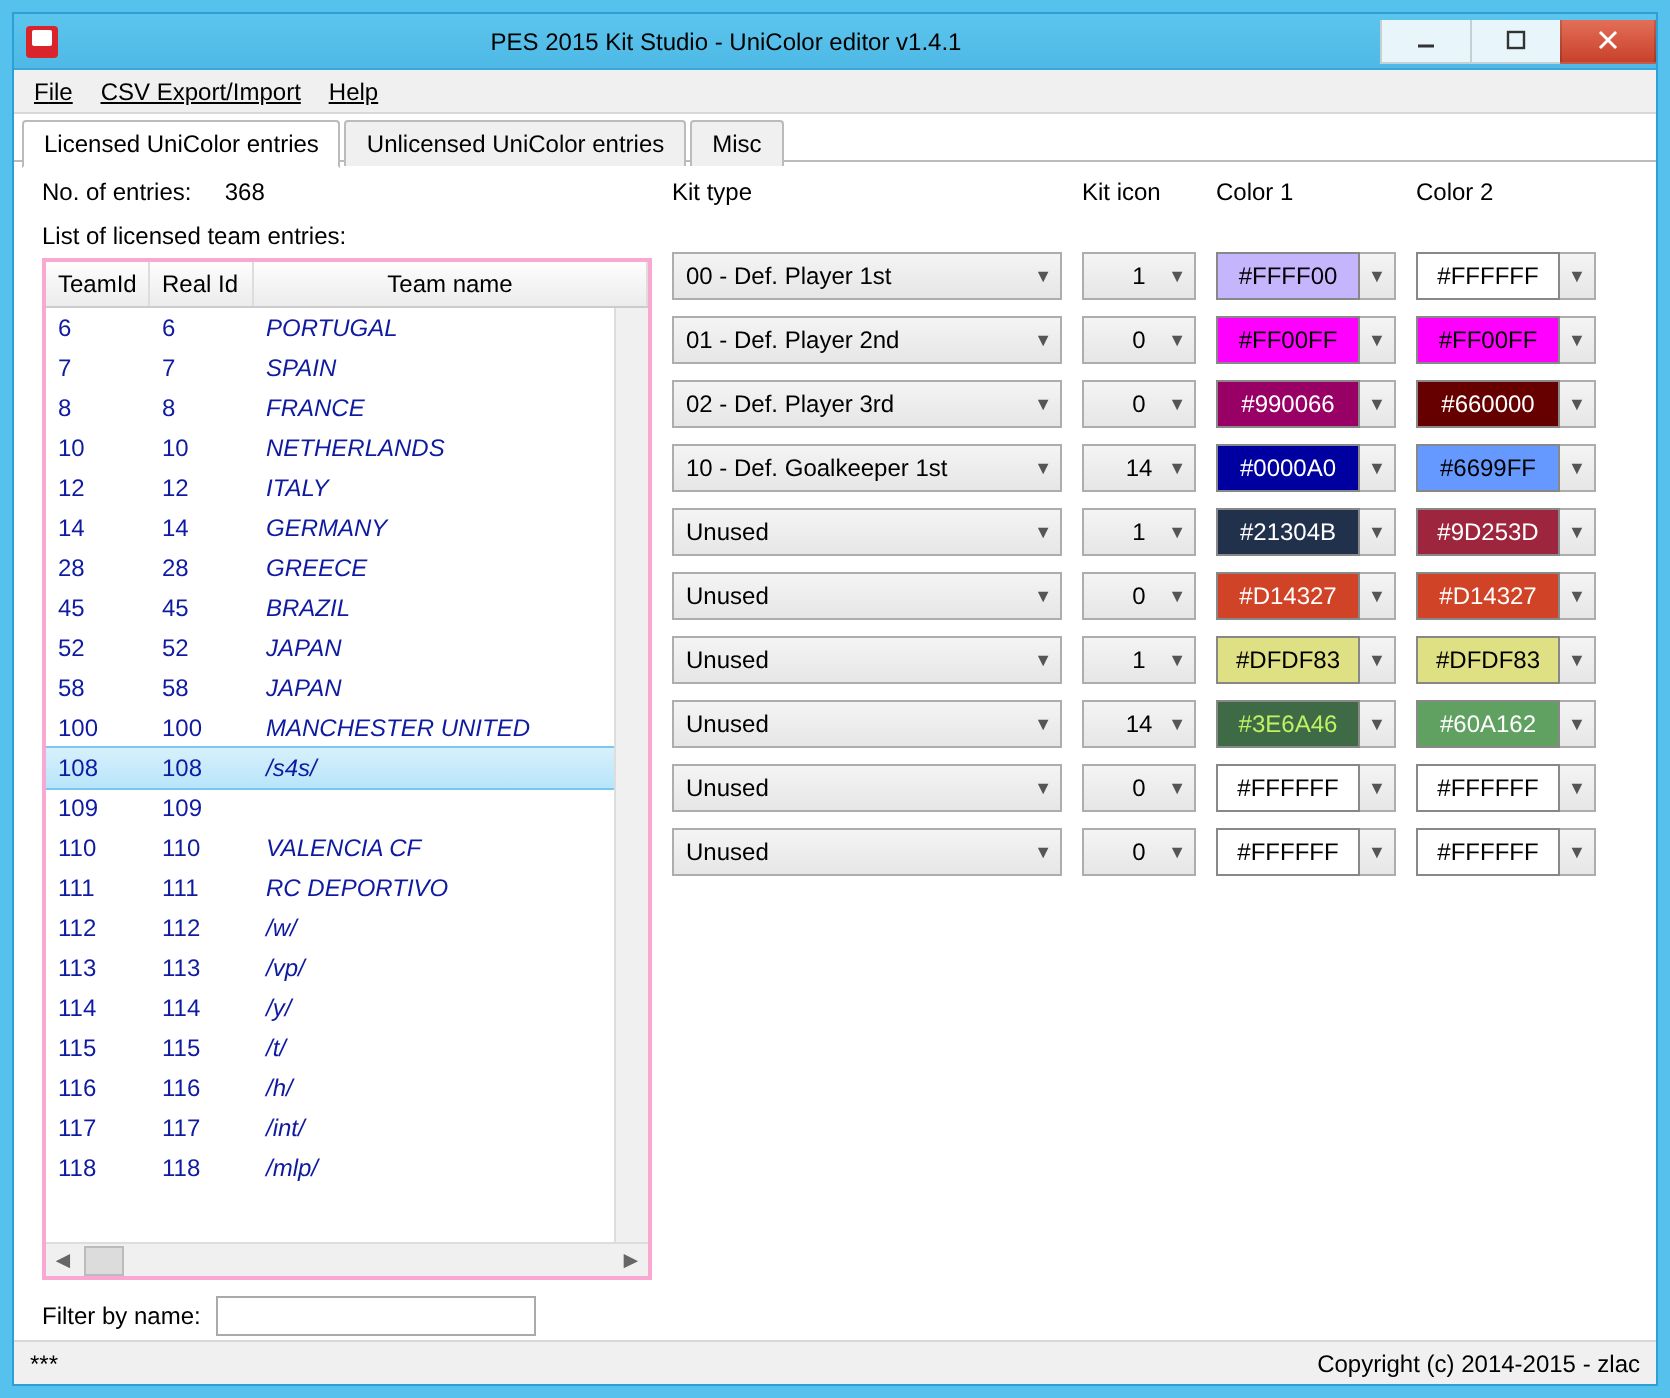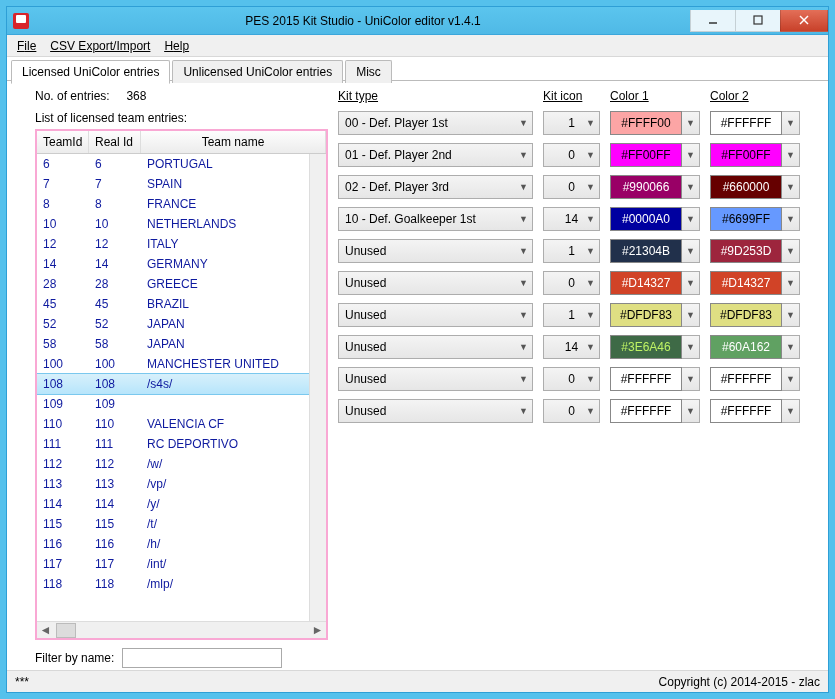--- a/index.html
+++ b/index.html
@@ -13,43 +13,43 @@
 .winbtn { width:46px; height:22px; border:1px solid rgba(0,0,0,.15); border-top:none; display:flex; align-items:center; justify-content:center; margin-left:-1px; background:#e8f5fb; }
 .winbtn.close { background:linear-gradient(#e36f58,#c8412a); color:#fff; width:48px;}
 .winbtn svg { width:10px; height:10px; }
 .menubar { height:22px; background:#f0f0f0; border-bottom:1px solid #d8d8d8; display:flex; align-items:center; padding:0 4px; gap:2px;}
 .menuitem { padding:2px 6px;text-decoration:underline; }
 .menuitem span { text-decoration: none; }
 .menuitem .ul { text-decoration: underline; }
 .tabs { height:24px; display:flex; align-items:flex-start; padding:2px 4px 0; border-bottom:1px solid #bbb; background:#fff;}
 .tab { padding:4px 10px; border:1px solid #bbb; border-bottom:none; background:#f0f0f0; margin-right:2px; border-radius:2px 2px 0 0; position:relative; top:1px;}
 .tab.active { background:#fff; border-bottom:1px solid #fff; }
-.content { flex:1; display:flex; padding:8px 28px 0; gap:10px; overflow:hidden;}
+.content { flex:1; display:flex; padding:8px 14px 0; gap:10px; overflow:hidden;}
 .leftcol { width:305px; display:flex; flex-direction:column; }
 .noentries { margin-bottom:8px; }
 .listlabel { margin-bottom:4px; }
 .tablewrap { border:2px solid #f9a8d4; flex:1; display:flex; flex-direction:column; overflow:hidden; position:relative;}
 .thead { display:flex; background:linear-gradient(#fdfdfd,#ececec); border-bottom:1px solid #ccc; }
 .th { padding:4px 6px; border-right:1px solid #ddd; }
 .th.c1 { width:52px;} .th.c2 { width:52px;} .th.c3 { flex:1; text-align:center;}
 .tbody { flex:1; overflow:hidden; }
 .row { display:flex; padding:2px 0; }
 .row .td { padding:1px 6px; color:#0e1a9f; }
-.row .td.c1 { width:52px;} .row .td.c2{width:52px;} .row .td.c3{flex:1;}
+.row .td.c1 { width:52px;} .row .td.c2{width:52px;} .row .td.c3{flex:1;font-style:italic;}
 .row.sel { background:linear-gradient(#d7f0fb,#b7e5fb); border:1px solid #7ac8ee; border-left:none; border-right:none; margin:-1px 0;}
 .hscroll { height:17px; background:#f0f0f0; border-top:1px solid #ddd; display:flex; align-items:center;}
 .hscroll .thumb{ width:20px; height:15px; background:#dcdcdc; border:1px solid #bbb; margin-left:2px;}
 .hscroll .track{flex:1;}
 .hscroll .arrow{width:17px;height:15px;display:flex;align-items:center;justify-content:center;color:#666;}
 .vscroll { width:17px; background:#f0f0f0; border-left:1px solid #ddd;}
 .tablewrap-inner { display:flex; flex:1; overflow:hidden;}
 .filterrow { display:flex; align-items:center; gap:8px; padding:8px 0 2px;}
 .filterrow input { border:1px solid #aaa; height:20px; width:160px; padding:0 4px;}
 .rightcol { flex:1; }
-.headrow { display:flex; gap:10px; margin-bottom:8px;text-decoration:underline;}
+.headrow { display:flex; gap:10px; margin-bottom:23px;}
 .headrow .h1{width:195px;} .headrow .h2{width:57px;} .headrow .h3{width:90px;} .headrow .h4{width:90px;}
 .kitrow { display:flex; gap:10px; margin-bottom:8px; align-items:flex-start;}
 .combo { height:24px; border:1px solid #adadad; background:linear-gradient(#f4f4f4,#e6e6e6); display:flex; align-items:center; padding:0 6px; position:relative;}
 .combo.wide{width:195px;} .combo.small{width:57px; justify-content:center;}
 .combo .arrow{position:absolute; right:4px; top:50%; transform:translateY(-50%); font-size:9px; color:#555;}
 .colorbtn { width:72px; height:24px; border:1px solid #888; display:flex; align-items:center; justify-content:center; font-weight:normal;}
 .ddl { width:18px; height:24px; border:1px solid #adadad; border-left:none; background:linear-gradient(#f4f4f4,#e6e6e6); display:flex; align-items:center; justify-content:center; font-size:9px; color:#555;}
 .colorwrap{display:flex;}
 .statusbar { height:22px; background:#f0f0f0; border-top:1px solid #d8d8d8; display:flex; align-items:center; padding:0 8px; justify-content:space-between;}
 </style>
@@ -244,21 +244,21 @@
           <div class="kitrow">
             <div class="combo wide">
               <span>00 - Def. Player 1st</span>
               <span class="arrow">▼</span>
             </div>
             <div class="combo small">
               <span>1</span>
               <span class="arrow">▼</span>
             </div>
             <div class="colorwrap">
-              <div class="colorbtn" style="background:#fca5a5;color:#000">#FFFF00</div>
+              <div class="colorbtn" style="background:#c4b5fd;color:#000">#FFFF00</div>
               <div class="ddl">▼</div>
             </div>
             <div class="colorwrap">
               <div class="colorbtn" style="background:#FFFFFF;color:#000">#FFFFFF</div>
               <div class="ddl">▼</div>
             </div>
           </div>
           <div class="kitrow">
             <div class="combo wide">
               <span>01 - Def. Player 2nd</span>

